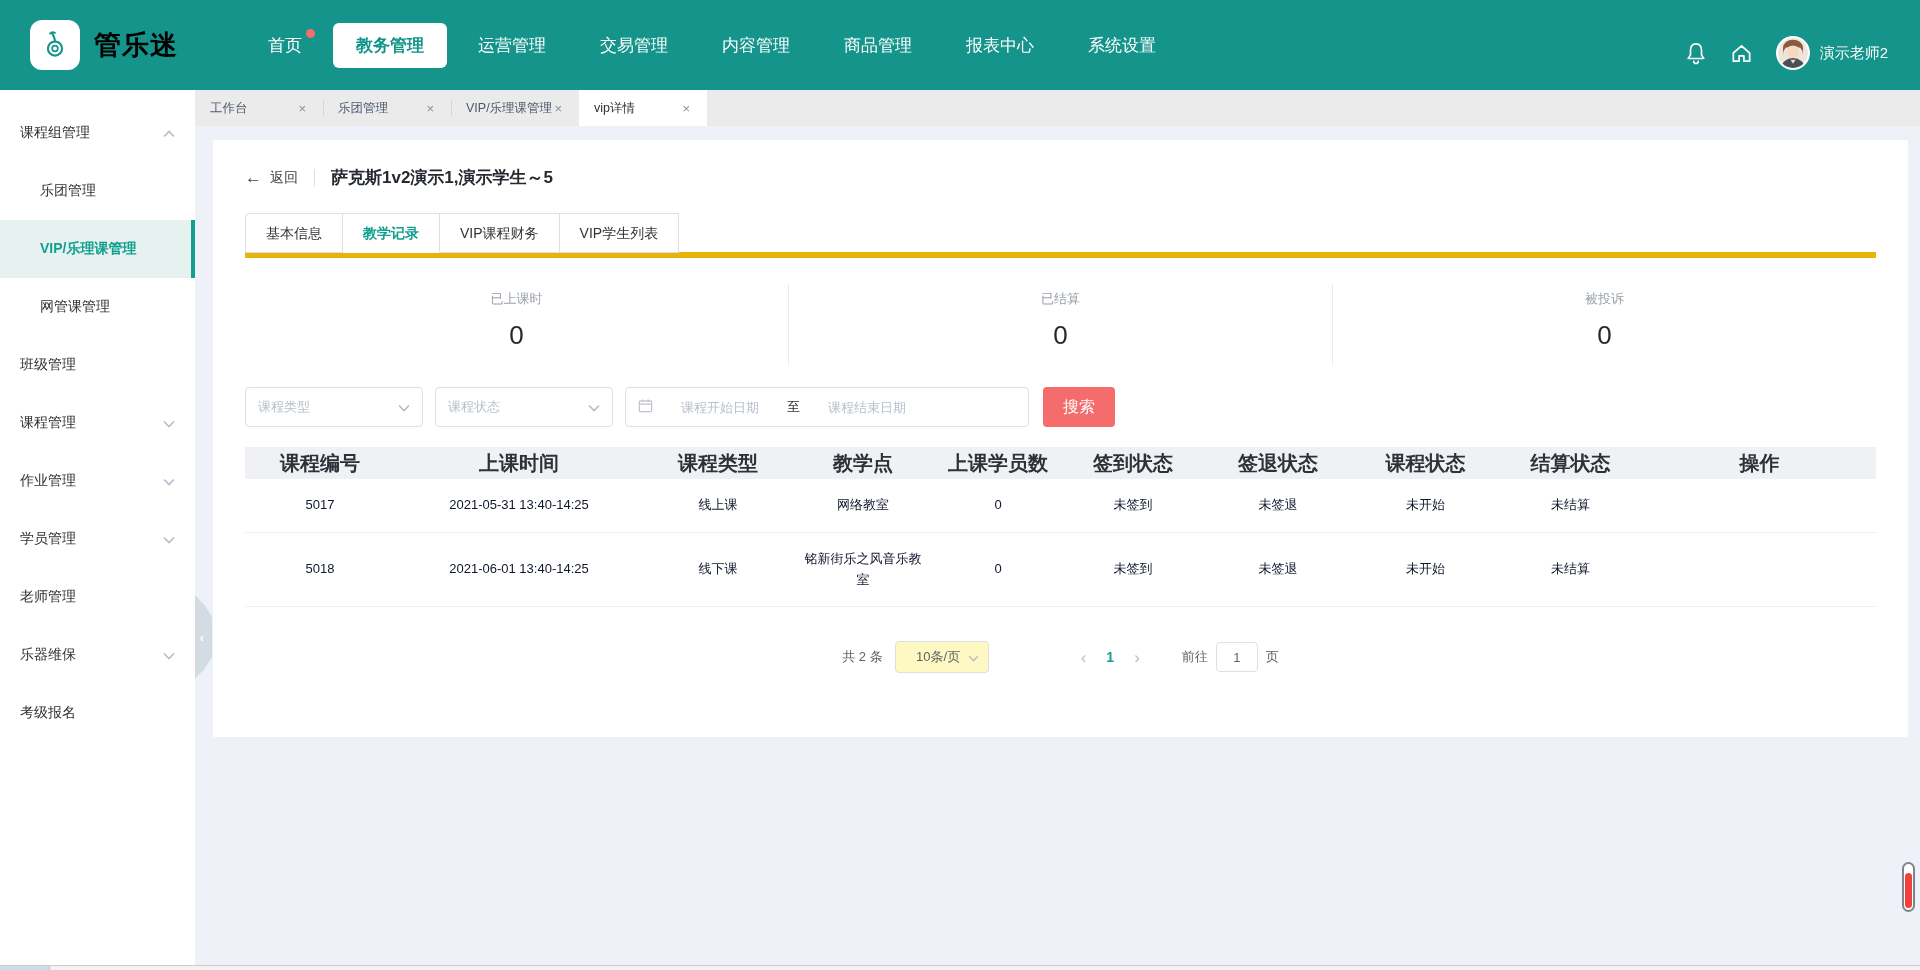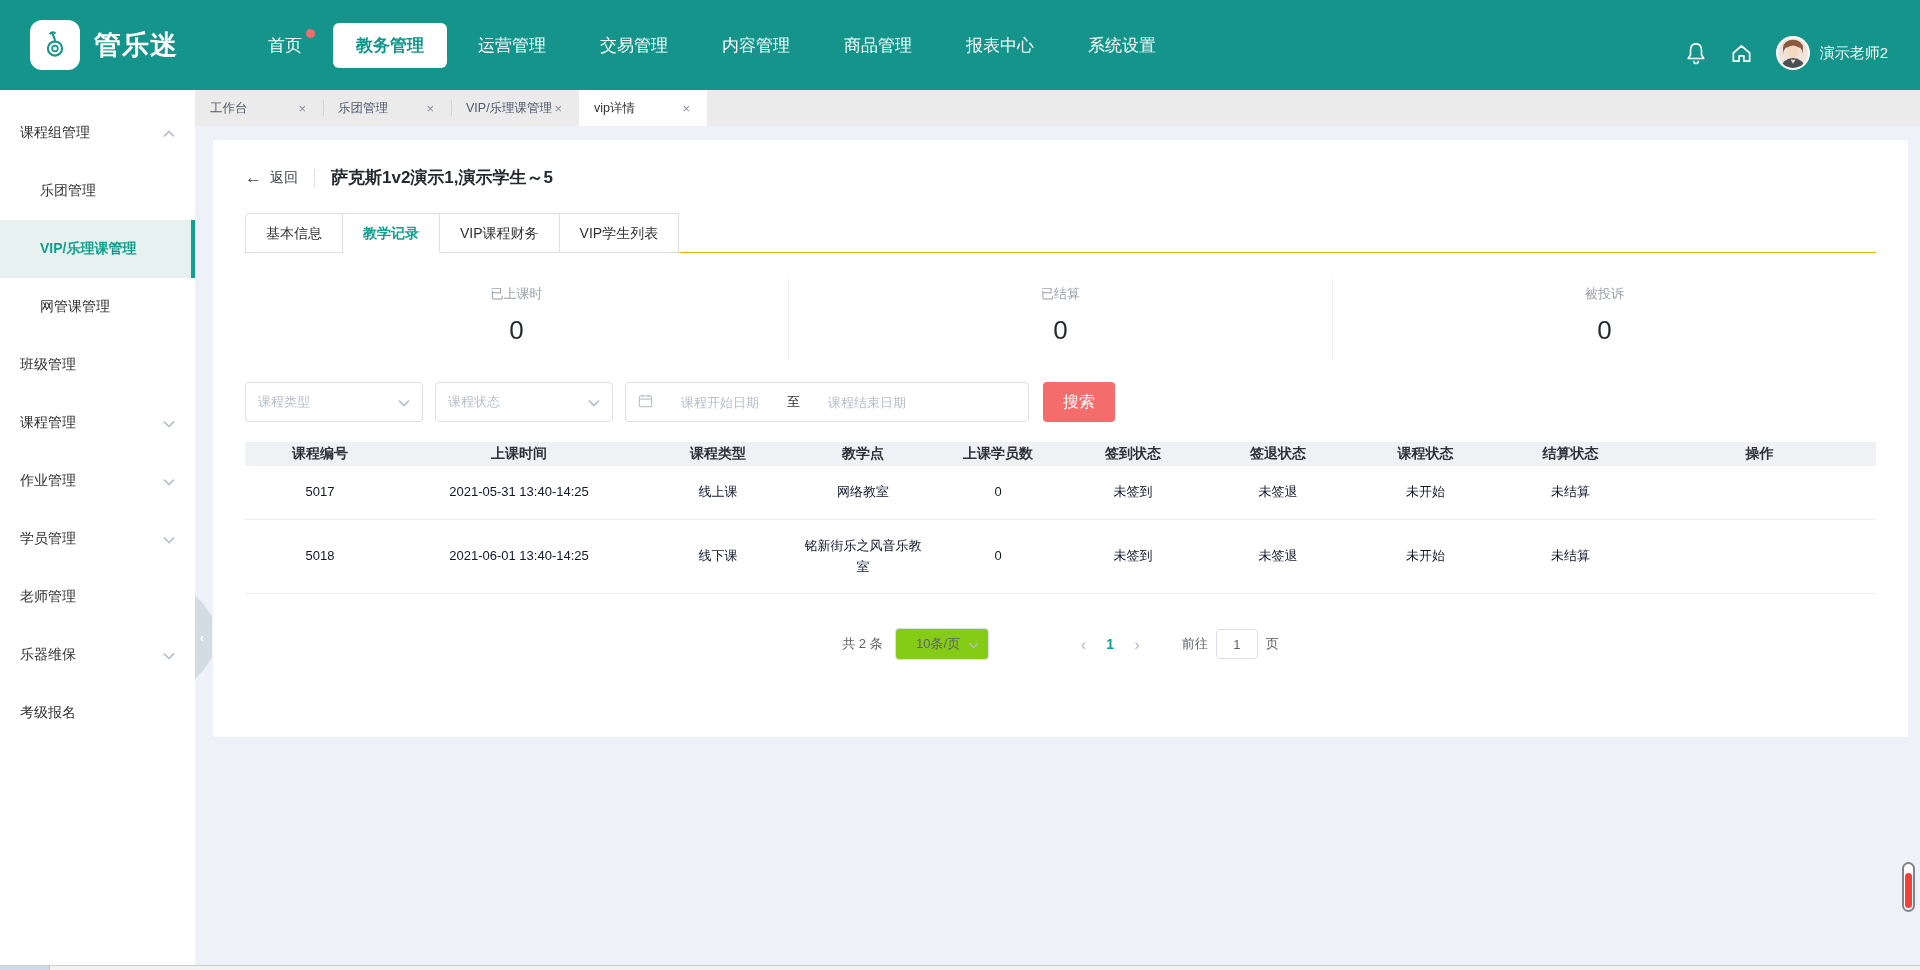--- a/index.html
+++ b/index.html
@@ -3,21 +3,21 @@
 <meta charset="utf-8">
 <style>
   * { box-sizing: border-box; margin: 0; padding: 0; }
   html,body { width:1920px; height:970px; overflow:hidden; }
   body { font-family:"Liberation Sans","DejaVu Sans",sans-serif; background:#eef1f8; color:#303133; }
 
   
   .navbar { height:90px; background:#14948a; display:flex; align-items:center; padding:0 30px; position:relative; }
   .brand { display:flex; align-items:center; gap:14px; width:215px; cursor:pointer; }
   .logo-box { width:50px; height:50px; background:#ffffff; border-radius:12px; display:flex; align-items:center; justify-content:center; }
-  .brand-name { color:#ffffff; font-size:27px; font-weight:bold; letter-spacing:1px; }
+  .brand-name { color:#000000; font-size:27px; font-weight:bold; letter-spacing:1px; }
   .nav-menu { display:flex; align-items:center; gap:8px; }
   .nav-item { color:#ffffff; font-size:17px; padding:11px 23px; border-radius:6px; cursor:pointer; position:relative; white-space:nowrap; }
   .nav-item.active { background:#ffffff; color:#0e9488; font-weight:bold; }
   .nav-badge { position:absolute; top:6px; right:10px; width:9px; height:9px; border-radius:50%; background:#f56c6c; }
   .nav-right { position:absolute; right:32px; top:8px; height:90px; display:flex; align-items:center; gap:22px; }
   .nav-icon { width:24px; height:24px; cursor:pointer; display:flex; align-items:center; justify-content:center; }
   .avatar-wrap { display:flex; align-items:center; gap:10px; cursor:pointer; }
   .avatar { width:34px; height:34px; border-radius:50%; background:#fff; overflow:hidden; border:2px solid rgba(255,255,255,.85); }
   .user-name { color:#fff; font-size:15px; }
 
@@ -44,21 +44,21 @@
   
   .content-area { flex:1; padding:14px 12px 0 18px; }
   .card { background:#fff; height:597px; border-radius:2px; padding:26px 32px; position:relative; }
 
   .back-row { display:flex; align-items:center; gap:16px; margin-bottom:24px; }
   .back-btn { display:flex; align-items:center; gap:8px; font-size:14px; color:#3a3f45; cursor:pointer; }
   .back-arrow { font-size:17px; }
   .v-div { width:1px; height:18px; background:#dcdfe6; }
   .page-title { font-size:17px; font-weight:bold; color:#24292f; }
 
-  .detail-tabs { display:flex; border-bottom:1px solid #eab308; }
+  .detail-tabs { display:flex; border-bottom:6px solid #eab308; }
   .dtab { height:40px; line-height:39px; padding:0 20px; font-size:14px; color:#303133; border:1px solid #dcdfe6; border-left:none; margin-bottom:-1px; cursor:pointer; background:#fff; }
   .dtab:first-child { border-left:1px solid #dcdfe6; border-radius:4px 0 0 0; }
   .dtab.active { color:#11a08f; border-bottom:1px solid #fff; font-weight:bold; }
 
   .stats { display:flex; margin:26px 0 6px; }
   .stat { flex:1; text-align:center; padding:6px 0 14px; border-right:1px solid #e8eaee; }
   .stat:last-child { border-right:none; }
   .stat-label { font-size:13px; color:#9aa1aa; }
   .stat-value { font-size:26px; color:#24292f; margin-top:12px; }
 
@@ -66,28 +66,28 @@
   .select-box { width:178px; height:40px; border:1px solid #dcdfe6; border-radius:4px; display:flex; align-items:center; justify-content:space-between; padding:0 12px; cursor:pointer; background:#fff; }
   .placeholder { color:#b8c0cc; font-size:13px; }
   .date-box { width:404px; height:40px; border:1px solid #dcdfe6; border-radius:4px; display:flex; align-items:center; padding:0 12px; gap:8px; background:#fff; }
   .date-box input { border:none; outline:none; width:118px; font-size:13px; text-align:center; color:#606266; background:transparent; }
   .date-box input::placeholder { color:#b8c0cc; }
   .date-sep { font-size:13px; color:#303133; }
   .search-btn { width:72px; height:40px; background:#f56c6c; color:#fff; border:none; border-radius:4px; font-size:16px; cursor:pointer; margin-left:2px; }
 
   
   .grid-row { display:grid; grid-template-columns:150px 248px 150px 140px 130px 140px 150px 145px 145px 1fr; align-items:center; text-align:center; }
-  .t-head { background:#f0f1f4; height:24px; font-size:14px; font-weight:bold; color:#2d3138; }
+  .t-head { background:#f0f1f4; height:32px; font-size:20px; font-weight:bold; color:#2d3138; }
   .t-row { border-bottom:1px solid #ebeef5; font-size:13px; color:#0f172a; padding:16px 0; line-height:1.6; }
   .t-cell { padding:0 8px; }
 
   
   .pagination { display:flex; align-items:center; justify-content:center; margin-top:34px; font-size:13px; color:#606266; }
   .pg-total { margin-right:12px; }
-  .pg-size { width:94px; height:32px; border:1px solid #dcdfe6; border-radius:4px; display:flex; align-items:center; justify-content:center; gap:8px; cursor:pointer; color:#606266; background:#84cc16;padding-left:12px; }
+  .pg-size { width:94px; height:32px; border:1px solid #dcdfe6; border-radius:4px; display:flex; align-items:center; justify-content:center; gap:8px; cursor:pointer; color:#606266; background:#fef9c3;padding-left:12px; }
   .pg-nav { display:flex; align-items:center; gap:20px; margin-left:92px; }
   .pg-arrow { color:#b4bccc; font-size:17px; cursor:pointer; line-height:1; }
   .pg-cur { color:#11a08f; font-weight:bold; font-size:14px; cursor:pointer; }
   .pg-goto { display:flex; align-items:center; gap:8px; margin-left:42px; }
   .pg-input { width:42px; height:30px; border:1px solid #dcdfe6; border-radius:4px; text-align:center; font-size:13px; color:#606266; outline:none; }
 
   
   .v-pill { position:absolute; right:5px; top:772px; width:13px; height:50px; background:#fff; border:2px solid #7e838d; border-radius:8px; cursor:grab; z-index:9; }
   .v-pill-fill { position:absolute; left:1px; right:1px; top:9px; bottom:2px; background:#f2413d; border-radius:5px; }
   .h-scrollbar { position:absolute; left:0; bottom:0; width:1920px; height:5px; background:#f2f2f2; border-top:1px solid #cccccc; z-index:9; }

